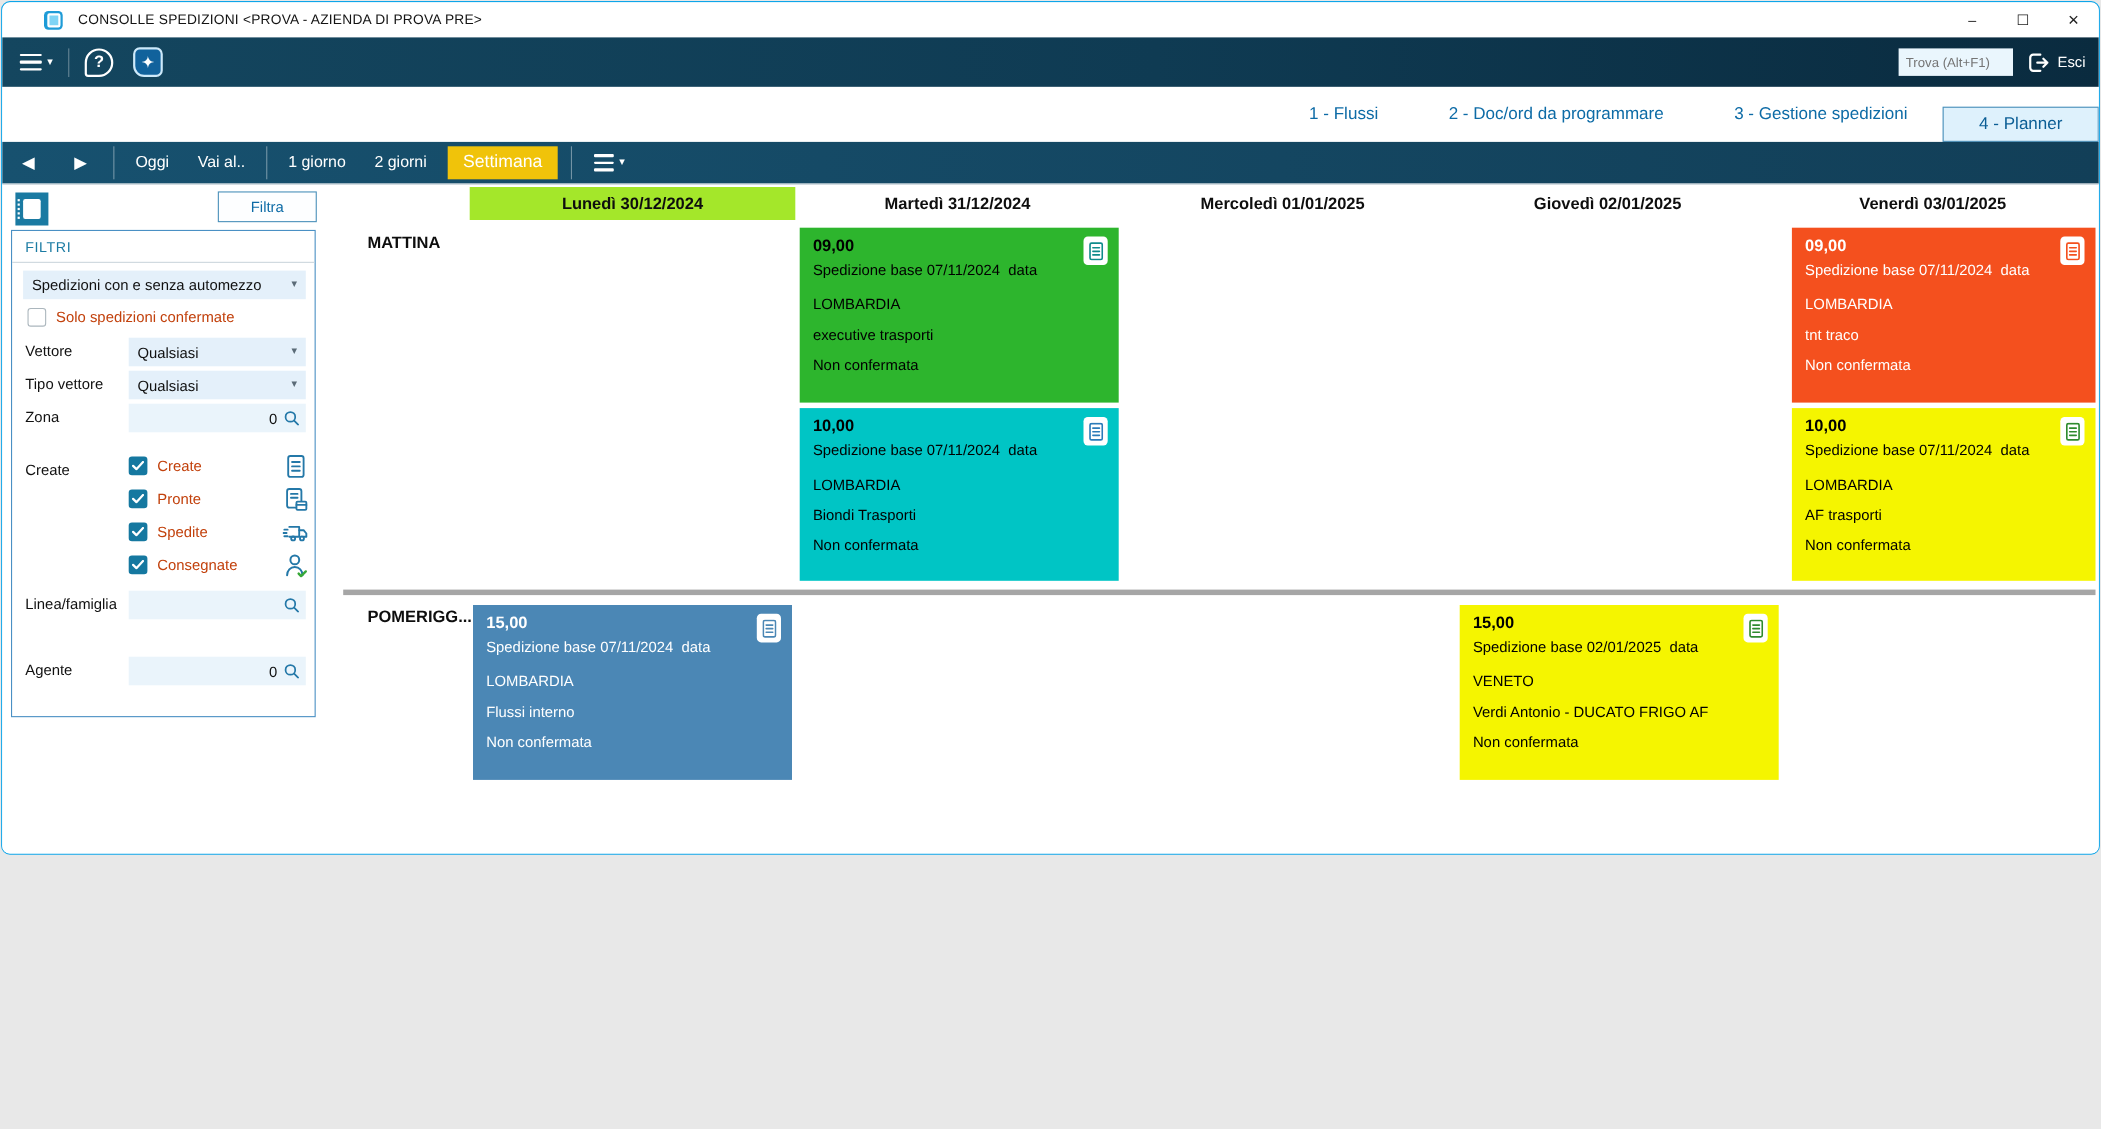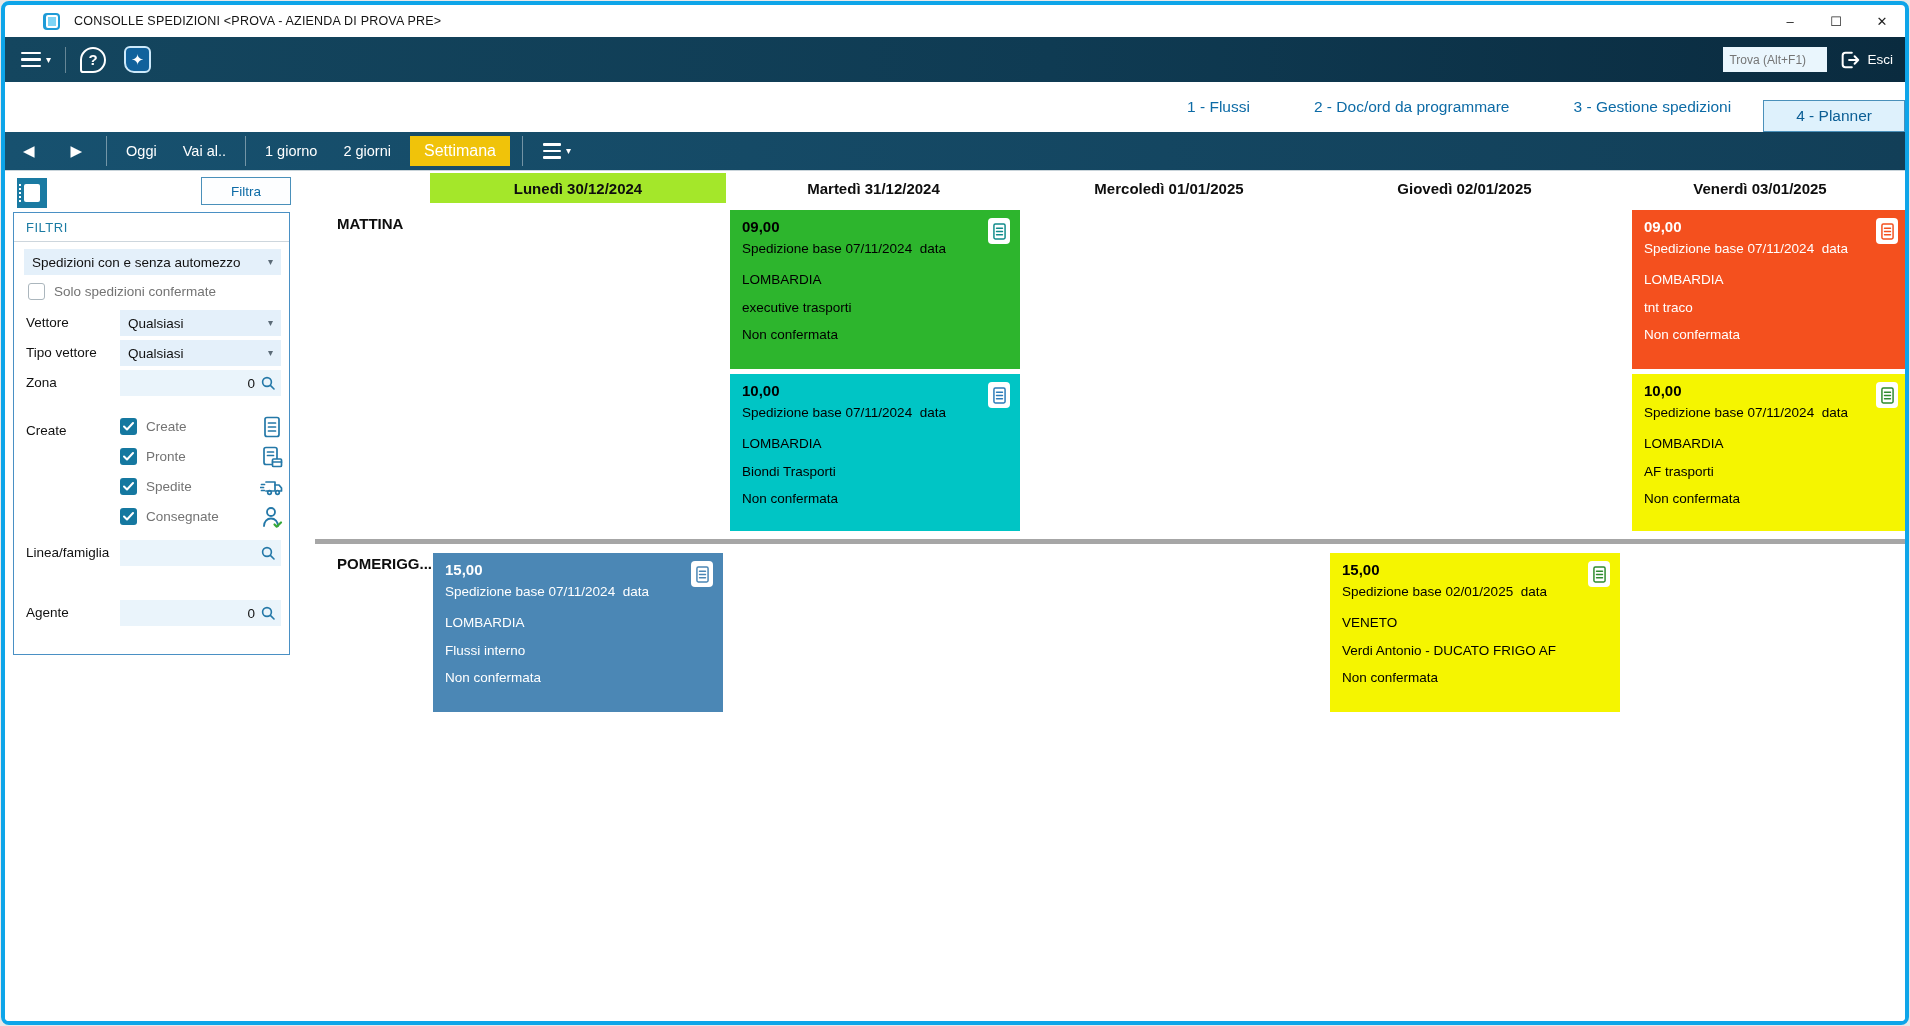--- a/index.html
+++ b/index.html
@@ -1,19 +1,19 @@
 <!DOCTYPE html>
 <html><head>
 <meta charset="utf-8">
 <style>
   * { margin:0; padding:0; box-sizing:border-box; }
   html,body { background:#e8e8e8; font-family:"Liberation Sans", sans-serif; }
   .window {
-    position:relative; width:1908px; height:1024px; margin:1px;
-    background:#fff; border:4px solid #0ea5e9; border-radius:8px; overflow:hidden;padding-left:12px;
+    position:relative; width:1908px; height:776px; margin:1px;
+    background:#fff; border:1px solid #0ea5e9; border-radius:8px; overflow:hidden;padding-left:12px;
   }
   
   .titlebar { position:absolute; left:0; top:0; width:100%; height:32px; background:#fff;
     display:flex; align-items:center; border-top-left-radius:8px; border-top-right-radius:8px; }
   .app-icon { width:17px; height:17px; margin-left:38px; background:#1e9bd7; border-radius:4px;
     display:flex; align-items:center; justify-content:center; }
   .app-icon::after { content:""; width:8px; height:9px; border:2px solid #fff; border-radius:2px; background:#7fd4f5; }
   .title-text { margin-left:14px; font-size:12.5px; color:#141414; letter-spacing:.2px; }
   .win-controls { position:absolute; right:0; top:0; height:32px; display:flex; }
   .win-btn { width:46px; height:32px; display:flex; align-items:center; justify-content:center;
@@ -67,21 +67,21 @@
   .fp-divider { position:absolute; left:0; top:28px; width:100%; height:1px; background:#cdd6dd; }
   .fp-label { position:absolute; font-size:13.5px; color:#111; }
   .fp-select { position:absolute; height:26px; background:#e4f0fa; display:flex; align-items:center;
     font-size:13.5px; color:#111; padding:0 8px; cursor:pointer; justify-content:space-between; }
   .fp-select .caret { color:#5b6b77; }
   .fp-input { position:absolute; height:26px; background:#eaf4fb; display:flex; align-items:center;
     justify-content:flex-end; gap:6px; font-size:13.5px; color:#111; padding:0 6px; cursor:text; }
   .checkbox { width:17px; height:17px; border-radius:3px; flex:0 0 auto; }
   .checkbox.off { background:#fff; border:1px solid #abb6bd; }
   .checkbox.on { background:#1578a0; display:flex; align-items:center; justify-content:center; }
-  .cb-row { position:absolute; display:flex; align-items:center; gap:9px; font-size:13.5px; color:#737373; }
+  .cb-row { position:absolute; display:flex; align-items:center; gap:9px; font-size:13.5px; color:#c2410c; }
   .status-icon { position:absolute; width:24px; height:24px; }
   
   .content { position:absolute; left:0; top:165px; width:100%; height:859px; background:#fff;
     border-top:1px solid #c9d4da; }
   .day-header { position:absolute; top:168px; height:30px; display:flex; align-items:center;
     justify-content:center; font-size:15px; font-weight:bold; color:#0e0e0e; cursor:pointer; }
   .day-header.hl { background:#a4e72a; }
   .row-label { position:absolute; font-size:15px; font-weight:bold; color:#0e0e0e; }
   .section-divider { position:absolute; left:310px; top:534px; width:1593px; height:5px; background:#a6a6a6; }
   .card { position:absolute; padding:8px 12px; font-size:13.5px; cursor:pointer; }

